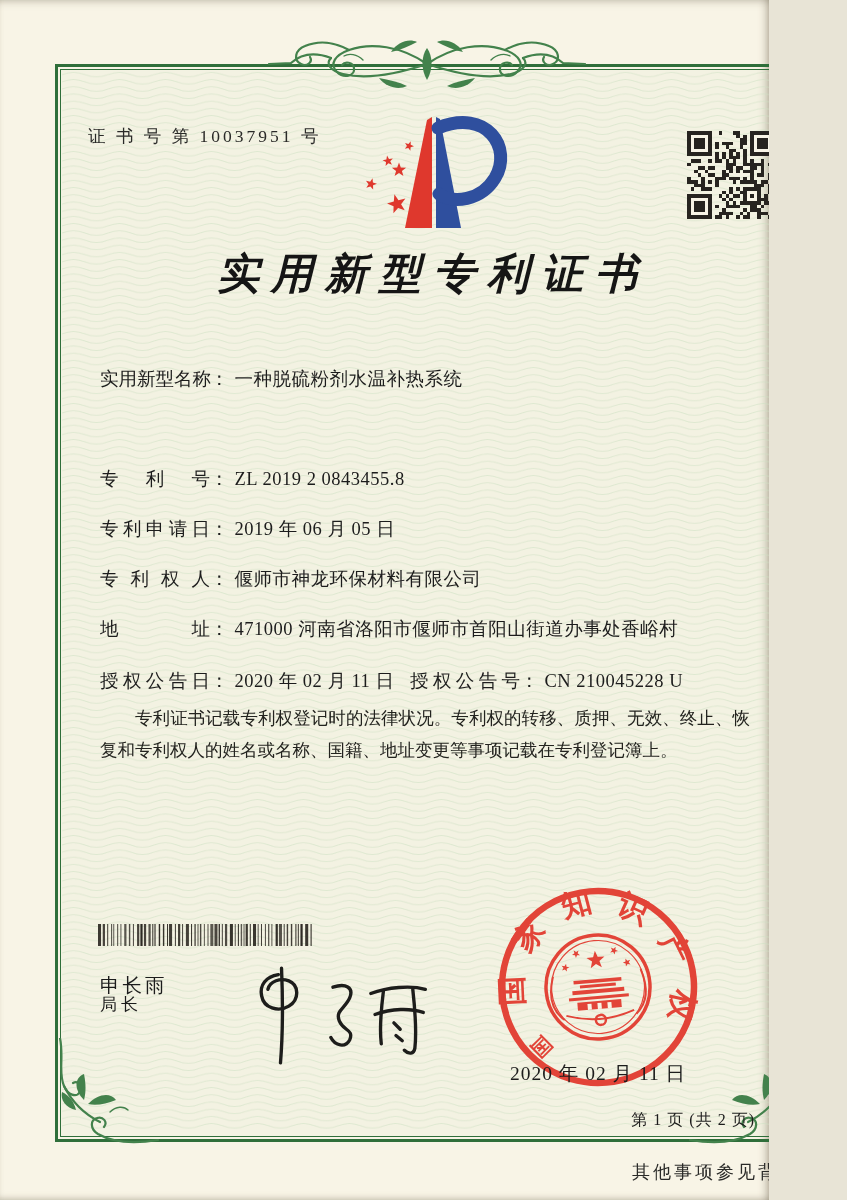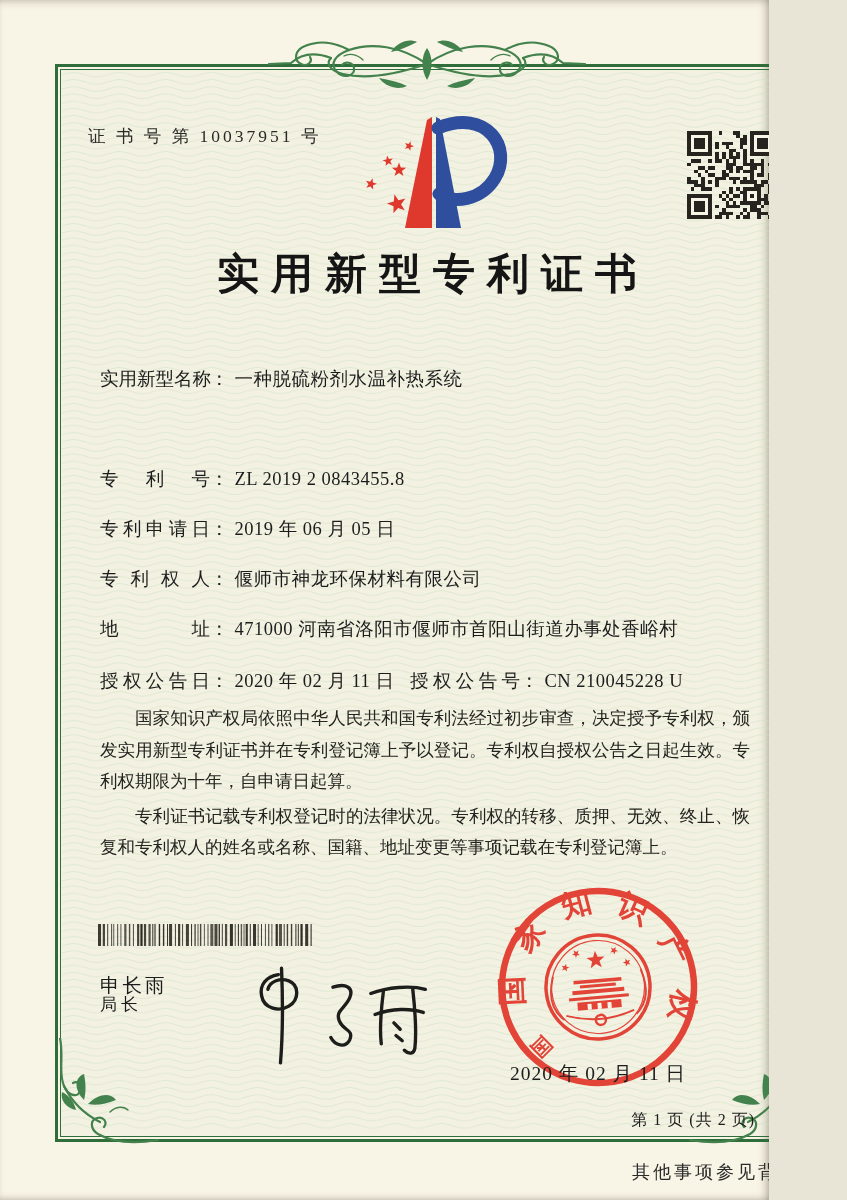--- a/index.html
+++ b/index.html
@@ -20,21 +20,21 @@
   
   .frame{left:55px;top:64px;width:738px;height:1072px;border:3px solid var(--frame-green);z-index:1;}
   .frame-inner{position:absolute;inset:2px;border:1px solid var(--frame-green);background:rgba(208,226,196,0.10);}
   .pattern{left:62px;top:71px;width:724px;height:1058px;z-index:1;opacity:.8;}
   .decor{z-index:2;pointer-events:none;}
   .content{z-index:3;}
   .cert-no{left:88px;top:124px;font-size:17.5px;letter-spacing:3px;color:#2a2a28;}
   .logo{left:335px;top:106px;width:190px;height:140px;}
   .qr{left:687px;top:131px;width:88px;height:88px;}
   .title{left:55px;top:246px;width:744px;text-align:center;font-size:42px;font-weight:700;
-         letter-spacing:12px;text-indent:12px;color:#151515;}
+         letter-spacing:12px;text-indent:12px;color:#151515;font-style:italic;}
   .frow{position:absolute;left:100px;width:680px;font-size:18.5px;white-space:nowrap;}
   .flabel-text{display:inline-block;width:110px;text-align:justify;text-align-last:justify;vertical-align:bottom;}
   .fcolon{display:inline-block;margin-right:6px;}
   .fvalue{letter-spacing:.5px;}
   .grant2{position:absolute;left:310px;top:0;white-space:nowrap;}
   .paras{left:100px;top:703px;width:650px;font-size:17.5px;line-height:31.5px;text-align:justify;color:#23231f;}
   .paras p{margin:0 0 3px 0;text-indent:2em;}
   .barcode{left:98px;top:924px;width:220px;height:22px;}
   .director-title{left:100px;top:993px;font-size:17px;letter-spacing:4px;}
   .director-name{left:100px;top:972px;font-size:19.5px;letter-spacing:3px;}
@@ -326,21 +326,20 @@
     <span class="flabel-text">地址</span><span class="fcolon">：</span><span class="fvalue">471000 河南省洛阳市偃师市首阳山街道办事处香峪村</span>
   </div>
   <div class="abs content frow" style="top:668px">
     <span class="flabel-text">授权公告日</span><span class="fcolon">：</span><span class="fvalue">2020 年 02 月 11 日</span>
     <span class="grant2">
       <span class="flabel-text">授权公告号</span><span class="fcolon">：</span><span class="fvalue">CN 210045228 U</span>
     </span>
   </div>
 
   <div class="abs content paras">
-    <p>国家知识产权局依照中华人民共和国专利法经过初步审查，决定授予专利权，颁发实用新型专利证书并在专利登记簿上予以登记。专利权自授权公告之日起生效。专利权期限为十年，自申请日起算。</p>
     <p>专利证书记载专利权登记时的法律状况。专利权的转移、质押、无效、终止、恢复和专利权人的姓名或名称、国籍、地址变更等事项记载在专利登记簿上。</p>
   </div>
 
   <svg id="barcode" class="abs content barcode" viewBox="0 0 218 22" preserveAspectRatio="none">
       <g fill="var(--barcode-dark)">
         <rect x="0.0" y="0" width="3" height="22" opacity="0.91"></rect>
         <rect x="4.7" y="0" width="2.2" height="22" opacity="0.86"></rect>
         <rect x="9.1" y="0" width="1" height="22" opacity="0.89"></rect>
         <rect x="13.0" y="0" width="1" height="22" opacity="0.84"></rect>
         <rect x="15.1" y="0" width="1" height="22" opacity="0.75"></rect>

